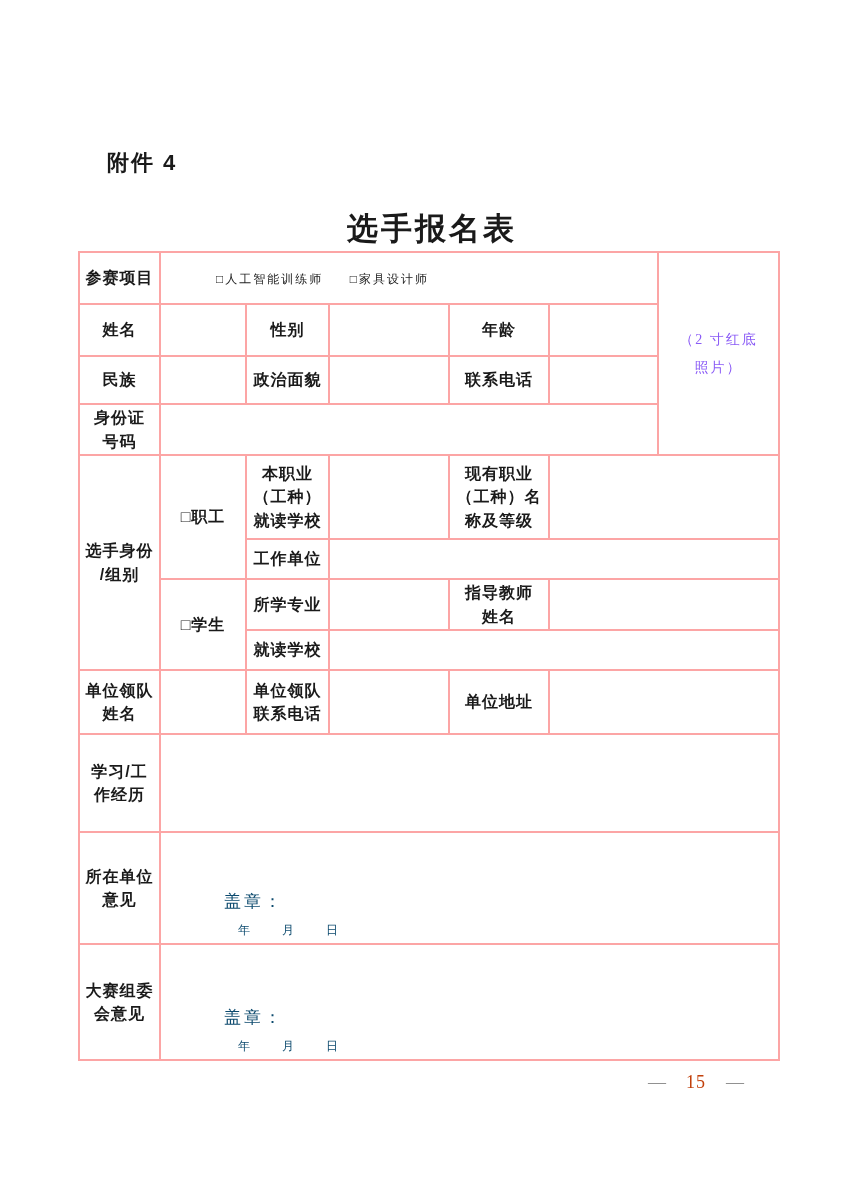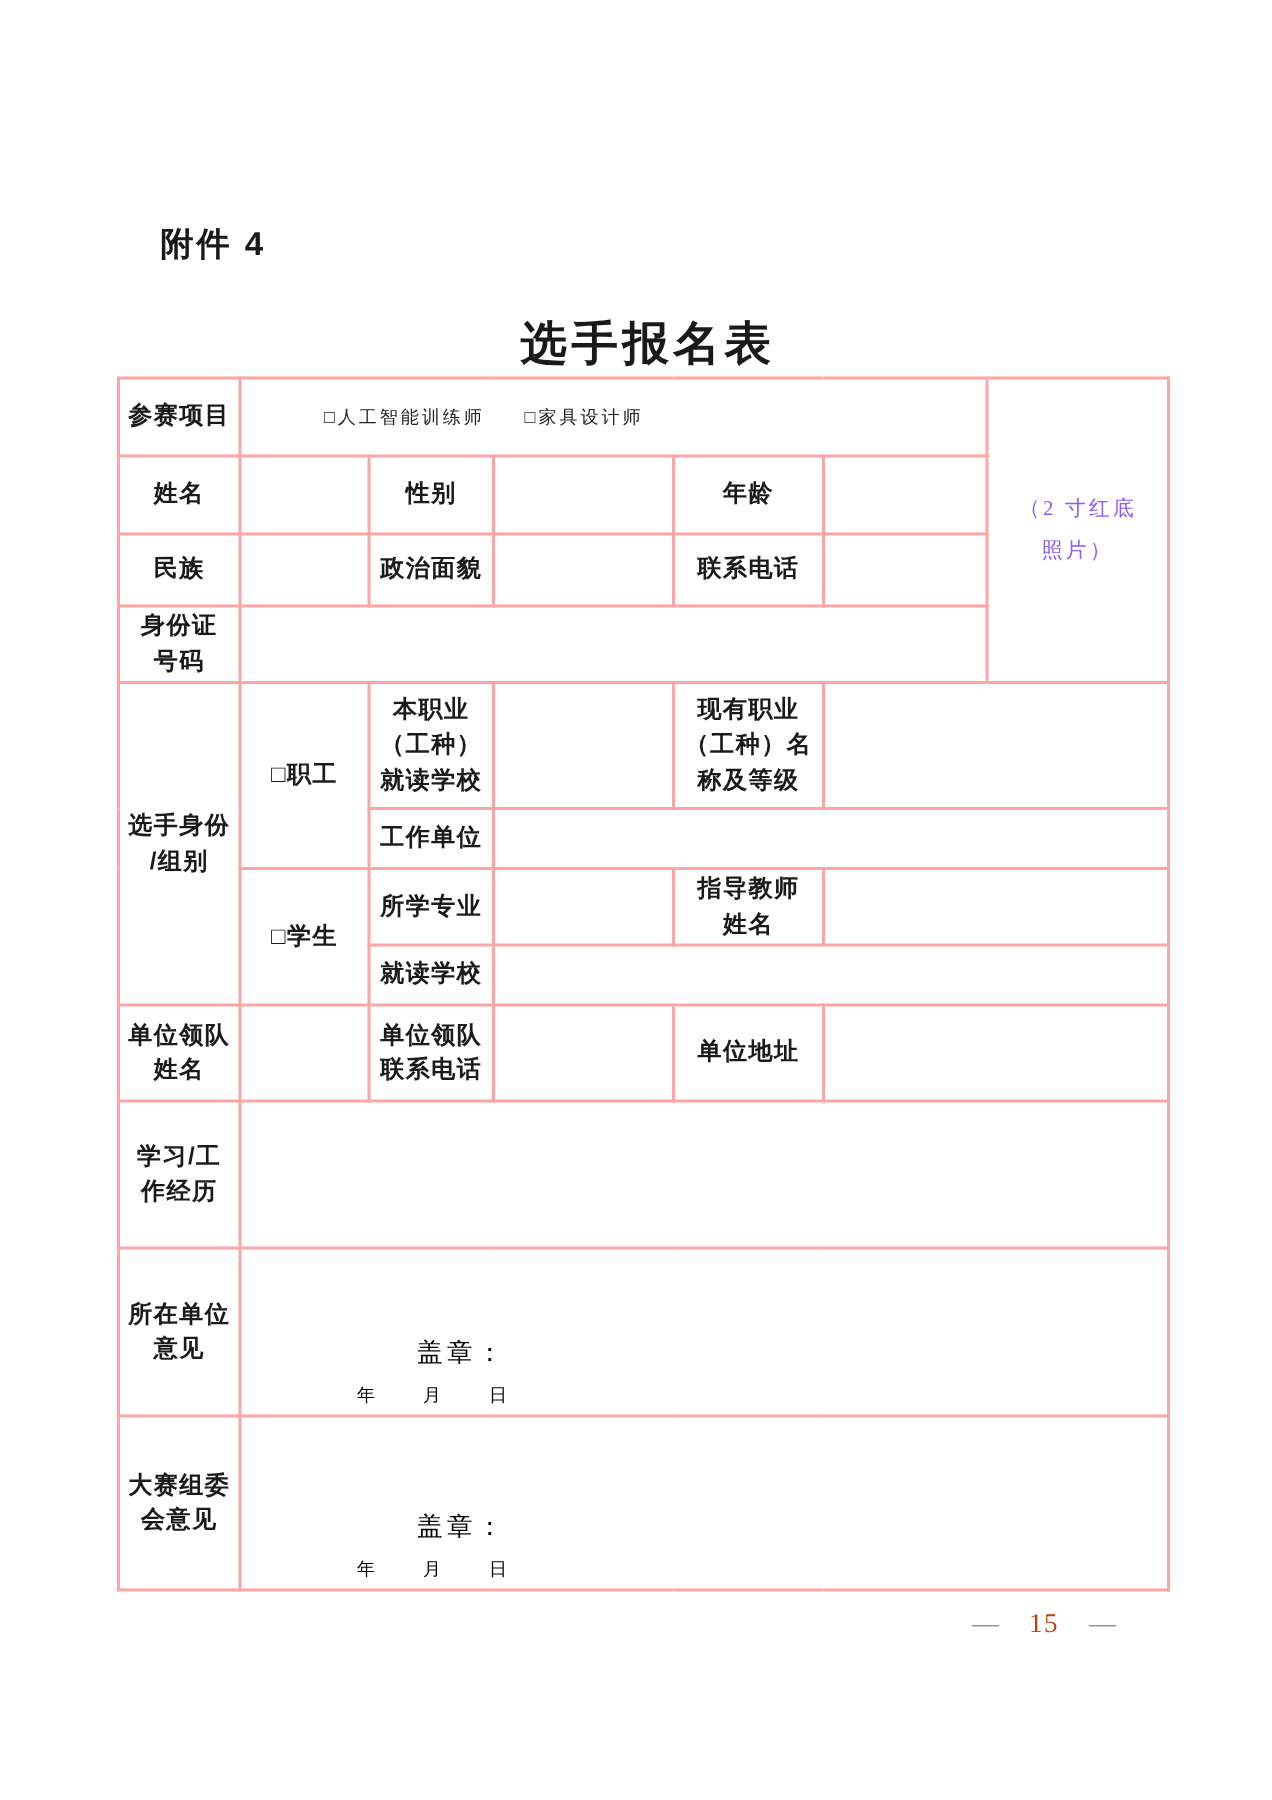--- a/index.html
+++ b/index.html
@@ -25,22 +25,22 @@
 
   .options-cell{text-align:left !important;}
   .opt{display:inline-block;margin-left:55px;font-family:"Liberation Serif",serif;
        font-size:12px;letter-spacing:2px;color:#222;}
   .opt.opt2{margin-left:22px;}
 
   .photo-cell{font-family:"Liberation Serif",serif;font-size:14px;letter-spacing:2px;
               line-height:2.0;color:#8b5cf6;white-space:pre-line;}
 
   .stamp-cell{position:relative;}
-  .stamp{position:absolute;left:9px;bottom:4px;text-align:right;
-         font-family:"Liberation Serif",serif;color:#000000;}
+  .stamp{position:absolute;left:9px;bottom:4px;text-align:center;
+         font-family:"Liberation Serif",serif;color:#0c4a6e;}
   .stamp-line1{font-size:17px;letter-spacing:3px;margin-bottom:9px;}
   .stamp-line2{font-size:12px;padding-left:68px;}
   .stamp-line2 .gap{margin-left:32px;}
 
   .footer{position:absolute;left:648px;top:1070px;width:96px;height:24px;
           display:flex;align-items:center;justify-content:space-between;
           font-family:"Liberation Serif",serif;font-size:18px;}
   .footer .dash{color:#8d8d8d;}
   .footer .num{color:#c2410c;letter-spacing:1px;}
 </style>

